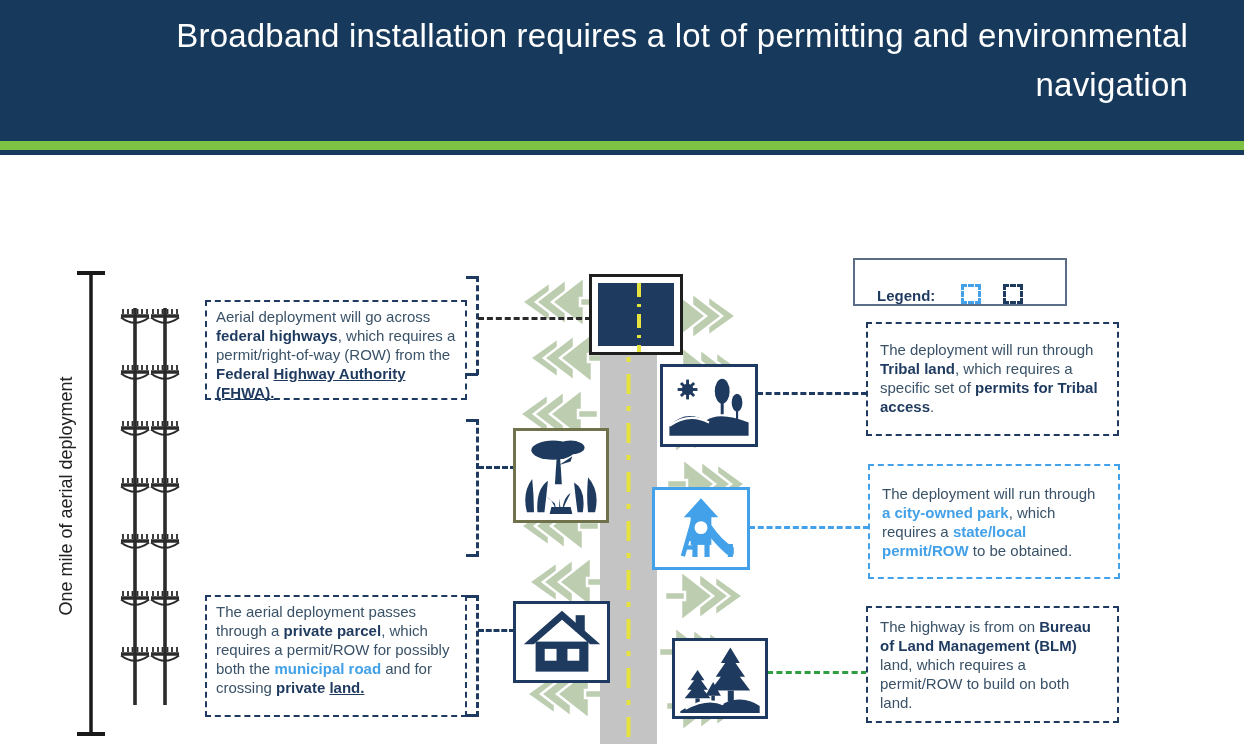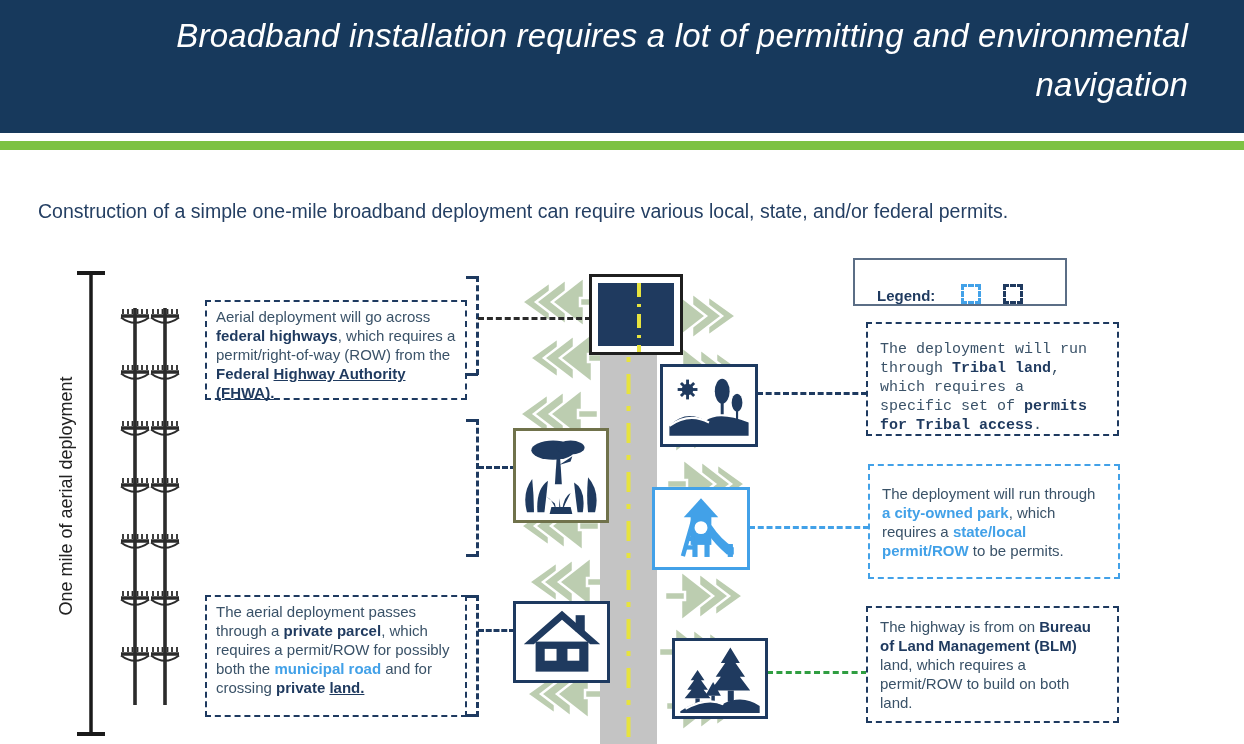--- a/index.html
+++ b/index.html
@@ -6,42 +6,42 @@
     --banner:#17395C; --stripe:#7DC242; --navy:#1E3A60; --body-text:#243F63;
     --box-text:#3A5268; --light-blue:#42A1E8; --green:#2F9E41; --road-gray:#C4C4C4;
     --tree-green:#BCCDB0; --olive:#70724B; --yellow-line:#E7E33E;
     --icon-border-black:#1F1F1F; --legend-border:#5B6E86; --ruler-black:#1A1A1A;
   }
   *{margin:0;padding:0;box-sizing:border-box;}
   body{background:#888;}
   .slide{position:relative;width:1244px;height:744px;background:#fff;overflow:hidden;
          font-family:"Liberation Sans",sans-serif;}
   
-  .banner{position:absolute;left:0;top:0;width:1244px;height:133px;background:var(--banner);font-style:italic;}
+  .banner{position:absolute;left:0;top:0;width:1244px;height:155px;background:var(--banner);}
   .banner-title{position:absolute;right:56px;top:11px;width:1080px;text-align:right;
     color:#fff;font-size:33px;line-height:49px;font-weight:500;letter-spacing:.2px;}
   .stripe{position:absolute;left:0;top:141px;width:1244px;height:9px;background:var(--stripe);}
   
   .h1{position:absolute;left:36px;top:150px;font-size:37px;font-weight:800;color:var(--navy);letter-spacing:-.5px;}
   .intro{position:absolute;left:38px;top:197px;font-size:19.5px;line-height:29px;color:var(--body-text);}
   
   .ruler-label{position:absolute;left:66px;top:496px;transform:translate(-50%,-50%) rotate(-90deg);
     white-space:nowrap;font-size:18px;color:#222;}
   
   .dbox{position:absolute;background:#fff;border:2.5px dashed var(--navy);
     font-size:15px;line-height:19px;color:var(--box-text);padding:5px 9px;z-index:3;}
   .dbox.blue{border-color:var(--light-blue);}
   .seg-normal{}
   .seg-bold{font-weight:700;color:#1F3A5F;}
   .seg-bold-underline{font-weight:700;color:#1F3A5F;text-decoration:underline;}
   .seg-blue-bold{font-weight:700;color:var(--light-blue);}
   #box-l1{left:205px;top:276px;width:262px;height:100px;margin-top:24px;}
   #box-l2{left:205px;top:419px;width:262px;height:138px;font-weight:400;}
   #box-l3{left:205px;top:595px;width:262px;height:122px;}
-  #box-r1{left:866px;top:322px;width:253px;height:114px;padding:16px 12px;font-family:Liberation Mono, monospace;}
+  #box-r1{left:866px;top:322px;width:253px;height:114px;padding:16px 12px;}
   #box-r2{left:868px;top:464px;width:252px;height:115px;padding:18px 12px;}
   #box-r3{left:866px;top:606px;width:253px;height:117px;padding:9px 12px;}
   
   .legend{position:absolute;left:853px;top:258px;width:214px;height:48px;background:#fff;
     border:2px solid var(--legend-border);display:flex;align-items:flex-end;z-index:3;}
   .legend-label{font-weight:700;color:#1F3A5F;font-size:15px;margin-left:22px;}
   .legend-sq{width:20px;height:20px;border:3px dashed var(--light-blue);margin-left:26px;}
   .legend-sq.dark{border-color:#1F3A5F;margin-left:22px;}
   
   .con-h{position:absolute;border-top:3px dashed var(--navy);z-index:2;}
@@ -74,21 +74,20 @@
 <body>
 
 <div class="slide">
 
   <div class="banner">
     <div class="banner-title">Broadband installation requires a lot of permitting and environmental navigation</div>
   </div>
   <div class="stripe"></div>
 
   <div class="intro">
-    <div>Construction of a simple one-mile broadband deployment can require various local, state, and/or federal permits.</div>
   </div>
 
   <svg class="trees" style="left:72px;top:264px;z-index:2;position:absolute" width="64" height="480">
     <line class="s-black" x1="5" y1="9" x2="33" y2="9" stroke-width="4"></line>
     <line class="s-black" x1="5" y1="470" x2="33" y2="470" stroke-width="4"></line>
     <line class="s-black" x1="19" y1="9" x2="19" y2="470" stroke-width="3.5"></line>
   </svg>
   <div class="ruler-label">One mile of aerial deployment</div>
 
   <svg style="position:absolute;left:116px;top:298px;z-index:2" width="70" height="414">
@@ -175,21 +174,21 @@
   <div class="legend">
     <span class="legend-label">Legend:</span>
     <span class="legend-sq"></span>
     <span class="legend-sq dark"></span>
   </div>
 
   <div class="dbox" id="box-l1"><span class="seg-normal">Aerial deployment will go across </span><span class="seg-bold">federal highways</span><span class="seg-normal">, which requires a permit/right-of-way (ROW) from the </span><span class="seg-bold">Federal </span><span class="seg-bold-underline">Highway Authority (FHWA).</span></div>
   <div class="dbox" id="box-l3"><span class="seg-normal">The aerial deployment passes through a </span><span class="seg-bold">private parcel</span><span class="seg-normal">, which requires a permit/ROW for possibly both the </span><span class="seg-blue-bold">municipal road</span><span class="seg-normal"> and for crossing </span><span class="seg-bold">private </span><span class="seg-bold-underline">land.</span></div>
 
   <div class="dbox" id="box-r1"><span class="seg-normal">The deployment will run through </span><span class="seg-bold">Tribal land</span><span class="seg-normal">, which requires a specific set of </span><span class="seg-bold">permits for Tribal access</span><span class="seg-normal">.</span></div>
-  <div class="dbox blue" id="box-r2"><span class="seg-normal">The deployment will run through </span><span class="seg-blue-bold">a city-owned park</span><span class="seg-normal">, which requires a </span><span class="seg-blue-bold">state/local permit/ROW</span><span class="seg-normal"> to be permits.</span></div>
+  <div class="dbox blue" id="box-r2"><span class="seg-normal">The deployment will run through </span><span class="seg-blue-bold">a city-owned park</span><span class="seg-normal">, which requires a </span><span class="seg-blue-bold">state/local permit/ROW</span><span class="seg-normal"> to be obtained.</span></div>
   <div class="dbox" id="box-r3"><span class="seg-normal">The highway is from on </span><span class="seg-bold">Bureau of Land Management (BLM)</span><span class="seg-normal"> land, which requires a permit/ROW to build on both land.</span></div>
 
   <div class="icon-box" id="icon-highway">
     <div class="hw-inner">
       <svg width="82" height="69">
           <line class="s-yellow" x1="41" y1="0" x2="41" y2="69" stroke-width="4" stroke-dasharray="14 7 3 7"></line>
         </svg>
     </div>
   </div>
 

